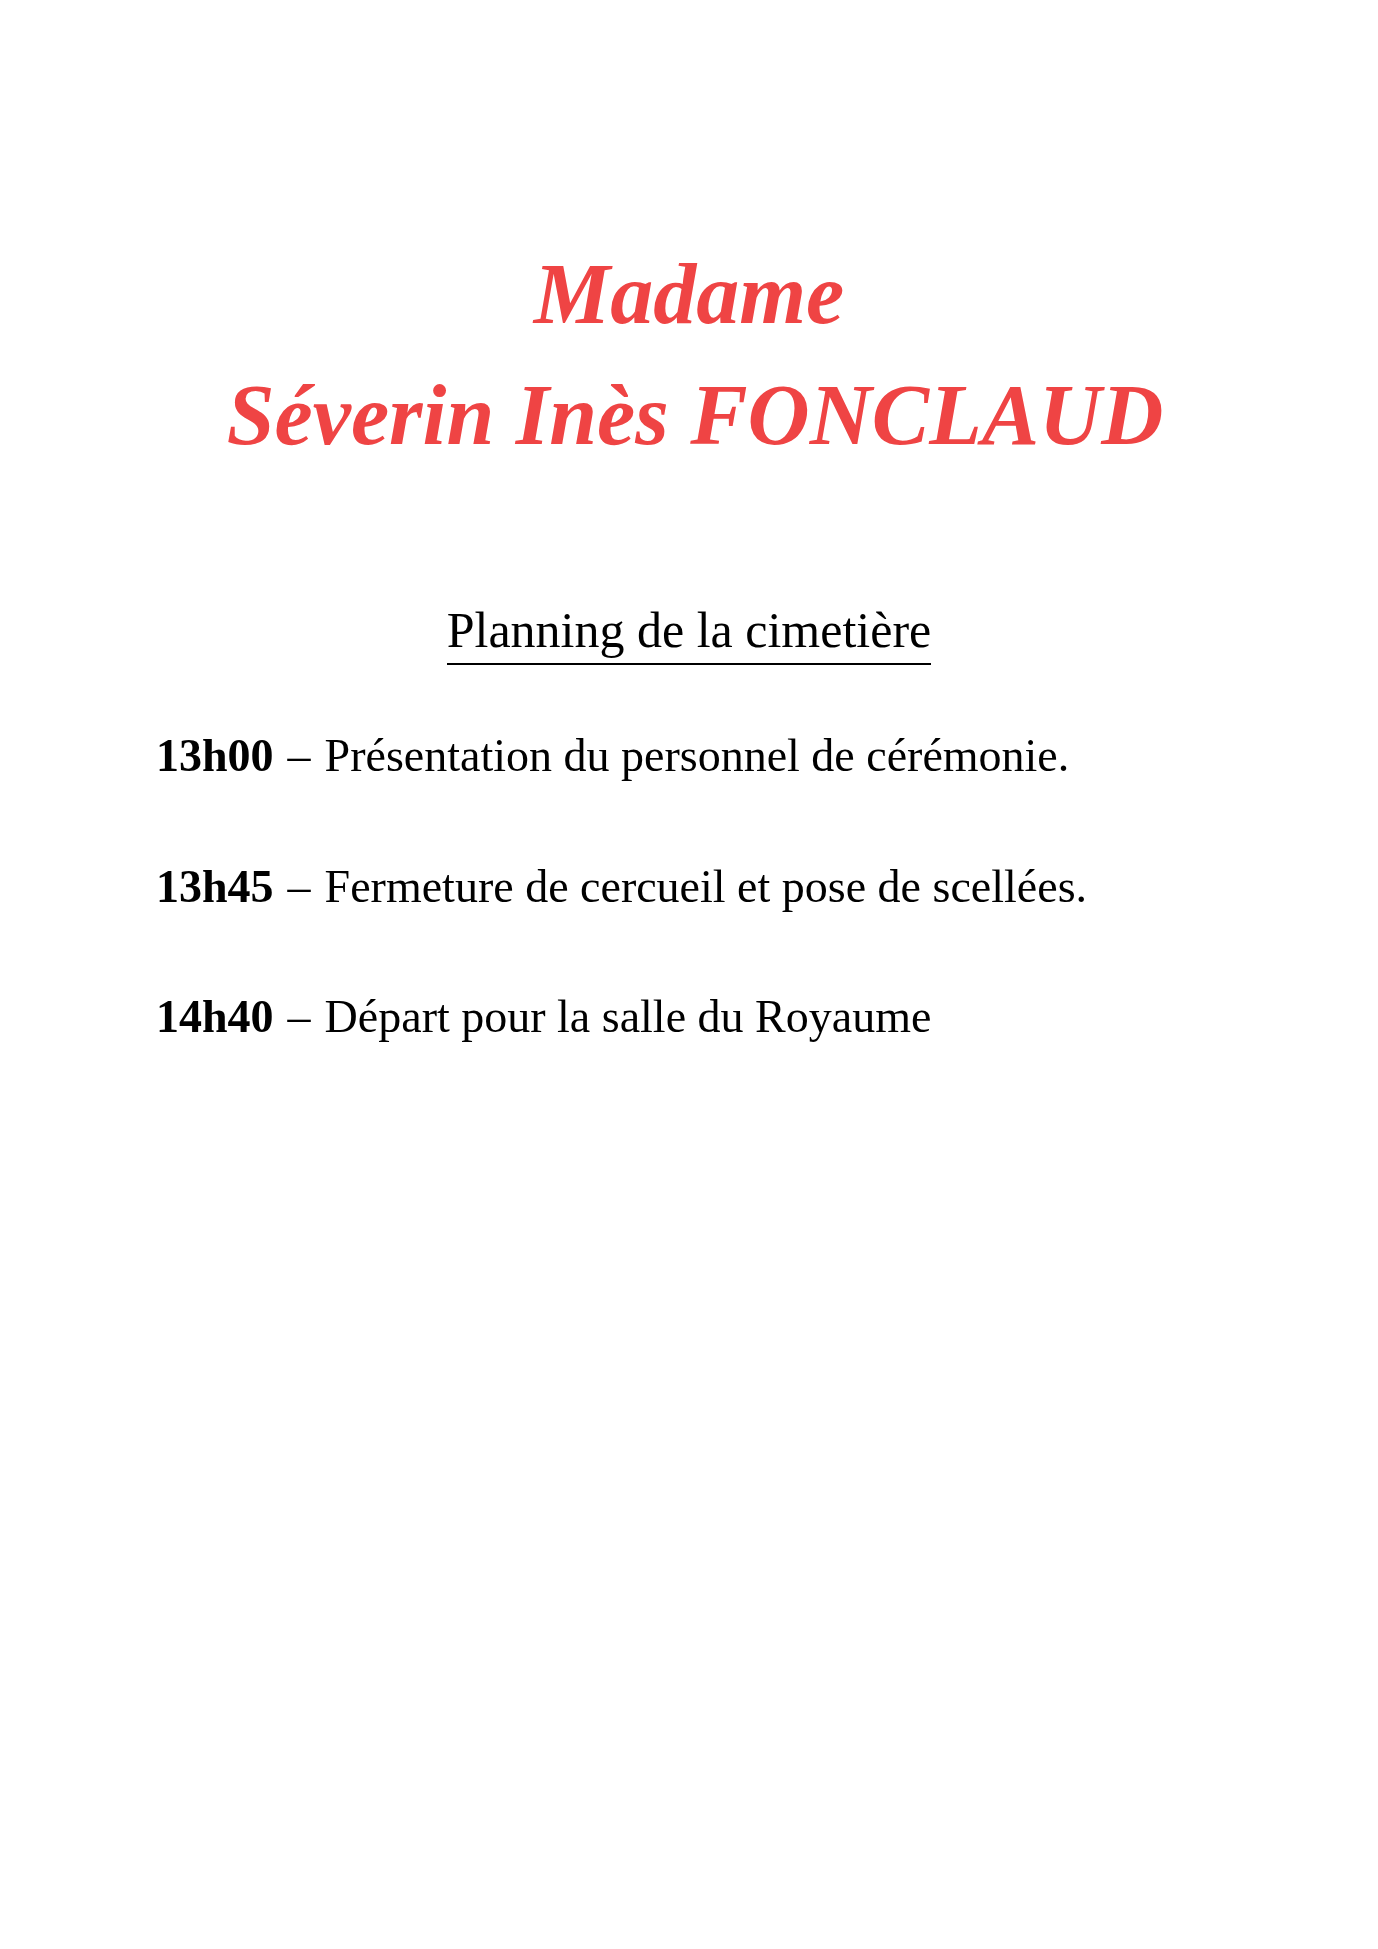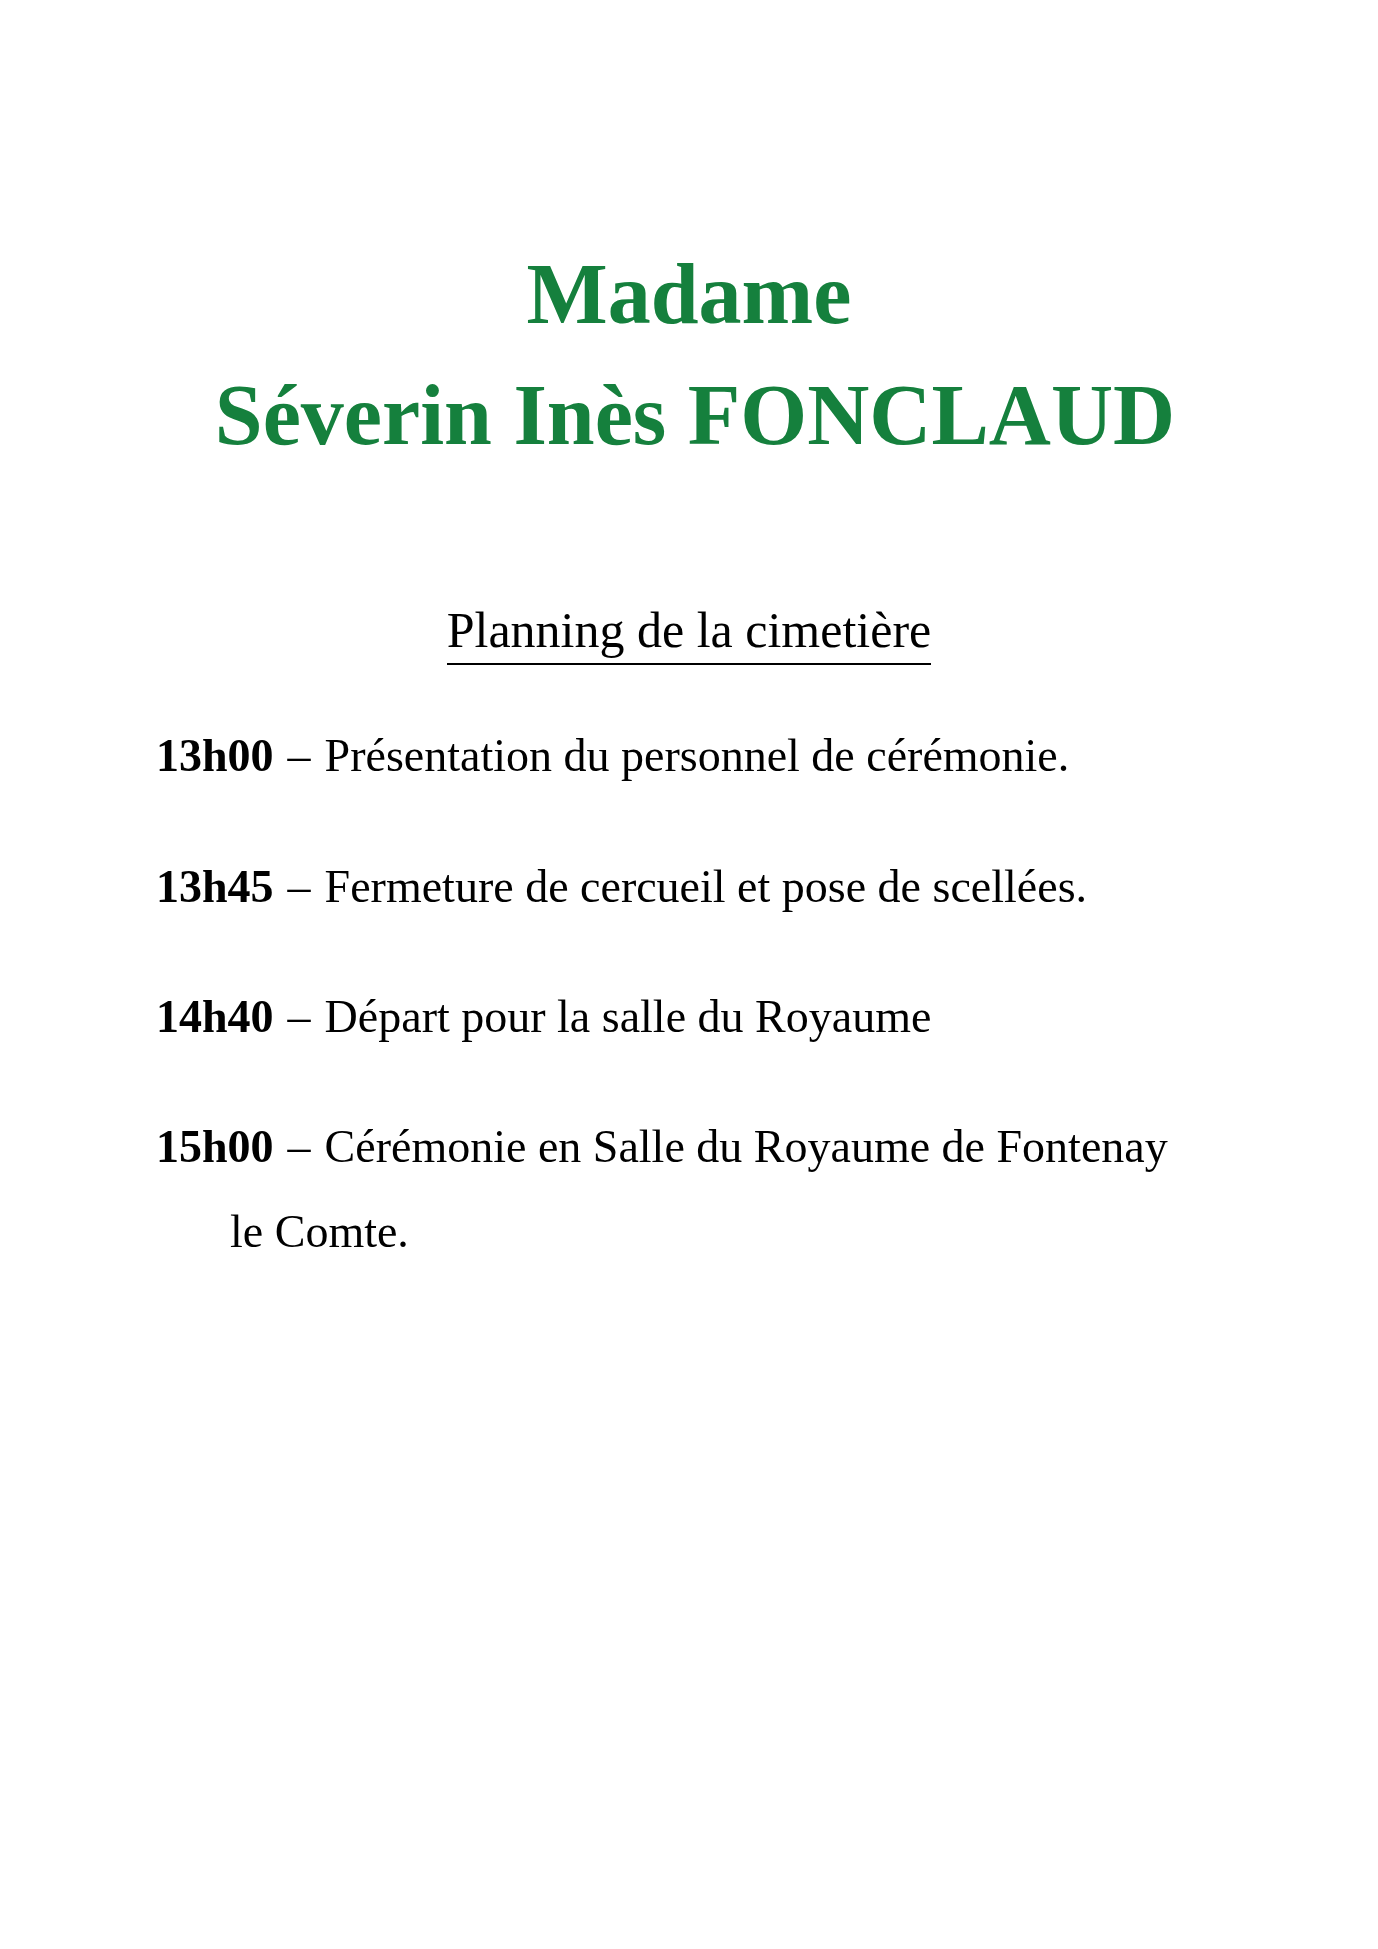--- a/index.html
+++ b/index.html
@@ -15,21 +15,22 @@
     background: #ffffff;
     font-family: "Liberation Serif", "DejaVu Serif", serif;
     color: #000000;
     overflow: hidden;
   }
   .doc-title {
     text-align: center;
     font-weight: bold;
     font-size: 86px;
     line-height: 1.2;
-    color: #15803d;
+    color: #ef4444;
+    font-style: italic;
   }
   .doc-title.line1 { padding-top: 243px; }
   .doc-title.line2 { margin-top: 18px; padding-left: 12px; }
 
   .subtitle {
     text-align: center;
     font-size: 50px;
     line-height: 1.2;
     margin-top: 133px;
   }
@@ -89,20 +90,16 @@
 
     <div class="schedule-item">
       <span class="time">13h45</span><span class="sep">–</span><span class="desc">Fermeture de cercueil et pose de scellées.</span>
     </div>
 
 
     <div class="schedule-item">
       <span class="time">14h40</span><span class="sep">–</span><span class="desc">Départ pour la salle du Royaume</span>
     </div>
 
-    <div class="schedule-item">
-      <span class="time">15h00</span><span class="sep">–</span><span class="desc">Cérémonie en Salle du Royaume de Fontenay</span>
-      <div class="line2">le Comte.</div>
-    </div>
 
 
   </div>
 </div>
 
 </body></html>

